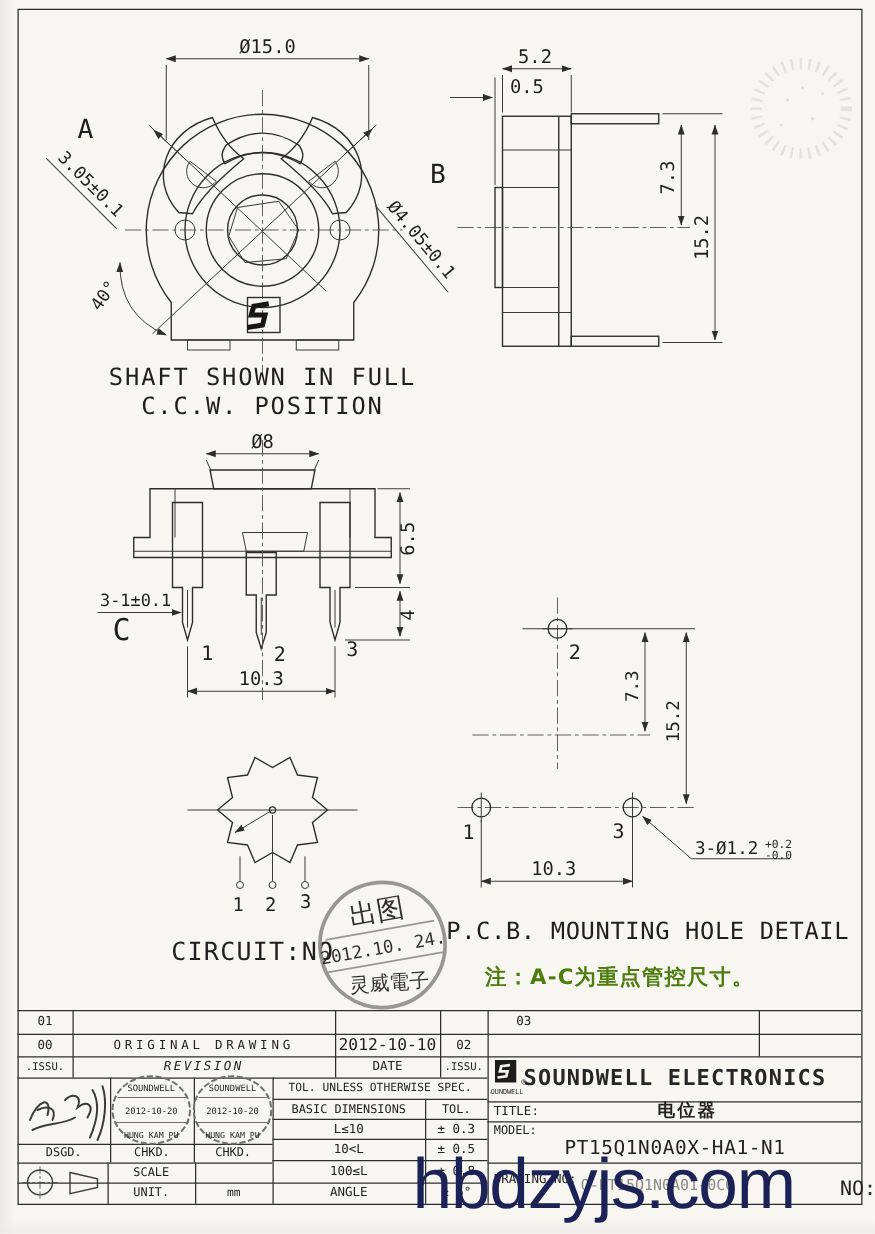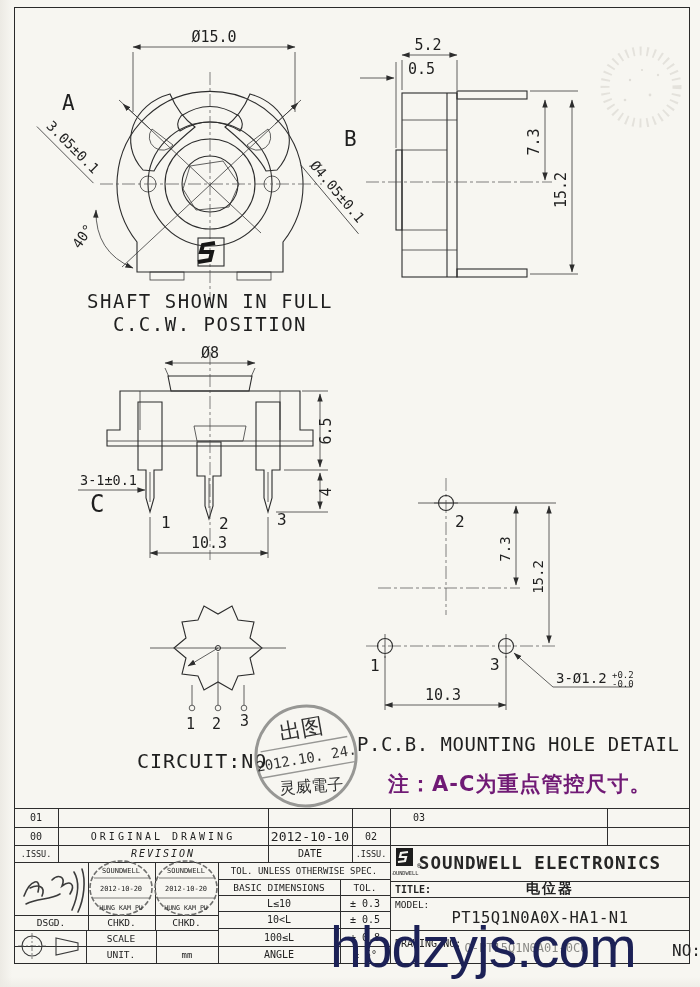--- a/index.html
+++ b/index.html
@@ -16,22 +16,22 @@
   text{fill:#1f1f1f;font-family:"DejaVu Sans Mono","Liberation Mono",monospace;}
   .cjk{font-family:"DejaVu Sans","Liberation Sans",sans-serif;}
   .frame{position:absolute;left:14px;top:7px;width:674px;height:955px;border:1.6px solid #2a2a2a;}
   .hl,.vl{position:absolute;background:#2e2e2e;}
   .hl{height:1.2px;}
   .vl{width:1.2px;}
   .cell{position:absolute;display:flex;align-items:center;justify-content:center;
         font-size:10px;color:#222;white-space:nowrap;}
   .left{justify-content:flex-start;}
   .stamp-date{position:absolute;left:250px;top:700px;width:112px;height:112px;z-index:5;opacity:.92;}
-  .note{position:absolute;left:388px;top:770px;width:300px;font-size:21px;letter-spacing:1px;
-        color:#701a75;font-family:"DejaVu Sans","Liberation Sans",sans-serif;font-weight:600;}
+  .note{position:absolute;left:388px;top:770px;width:300px;font-size:17px;letter-spacing:1px;
+        color:#4d7c0f;font-family:"DejaVu Sans","Liberation Sans",sans-serif;font-weight:600;}
   .watermark{position:absolute;left:330px;top:914px;z-index:9;font-size:57px;letter-spacing:-1px;
         color:#1c2156;font-family:"Liberation Sans","DejaVu Sans",sans-serif;font-weight:500;}
   .ovalstamp{position:absolute;z-index:4;}
   .sig{position:absolute;left:16px;top:864px;}
   .proj{position:absolute;left:16px;top:931px;}
   .companycell{position:absolute;left:392px;top:846px;width:296px;height:34px;display:flex;
         align-items:center;z-index:2;}
   .faint{color:#8a8a86;}
 </style>
 </head>
@@ -276,21 +276,21 @@
   <div class="companycell">
     <svg width="30" height="32" viewBox="0 0 30 32">
       <rect x="4" y="2" width="17" height="18" fill="#1c1c1c"></rect>
       <path d="M16,6 L9,7 L8,11 L14,11 L13,15 L6,16" stroke="#f5f4ef" stroke-width="2.2" fill="none"></path>
       <text x="12" y="29" font-size="5.4" text-anchor="middle" fill="#333">SOUNDWELL</text>
       <text x="25" y="22" font-size="7" fill="#444">®</text>
     </svg>
     <div style="flex:1;text-align:center;font-size:17.5px;letter-spacing:1px;font-weight:600;">SOUNDWELL ELECTRONICS</div>
   </div>
 
-  <div class="cell left" style="left:395px;top:881px;width:70px;height:16px;font-size:10px;font-weight:bold;">TITLE:</div>
+  <div class="cell left" style="left:395px;top:881px;width:70px;height:16px;font-size:10px;">TITLE:</div>
   <div class="cell cjk" style="left:460px;top:880px;width:180px;height:17px;font-size:14px;font-weight:600;letter-spacing:2px;">电位器</div>
   <div class="cell left" style="left:395px;top:898px;width:70px;height:13px;font-size:9.5px;">MODEL:</div>
   <div class="cell" style="left:410px;top:908px;width:260px;height:20px;font-size:15.5px;letter-spacing:0.5px;">PT15Q1N0A0X-HA1-N1</div>
   <div class="cell left" style="left:395px;top:936px;width:100px;height:15px;font-size:10px;">DRAWING NO:</div>
   <div class="cell faint" style="left:446px;top:940px;width:160px;height:16px;font-size:12px;">Q-PT15Q1N0A01-0CO</div>
   <div class="cell left" style="left:672px;top:943px;width:42px;height:15px;font-size:16px;">NO:</div>
 
   <div class="cell" style="left:218px;top:862px;width:172px;height:17px;font-size:9px;">TOL. UNLESS OTHERWISE SPEC.</div>
   <div class="cell" style="left:218px;top:879px;width:122px;height:16px;font-size:9.5px;">BASIC DIMENSIONS</div>
   <div class="cell" style="left:340px;top:879px;width:50px;height:16px;font-size:9.5px;">TOL.</div>

